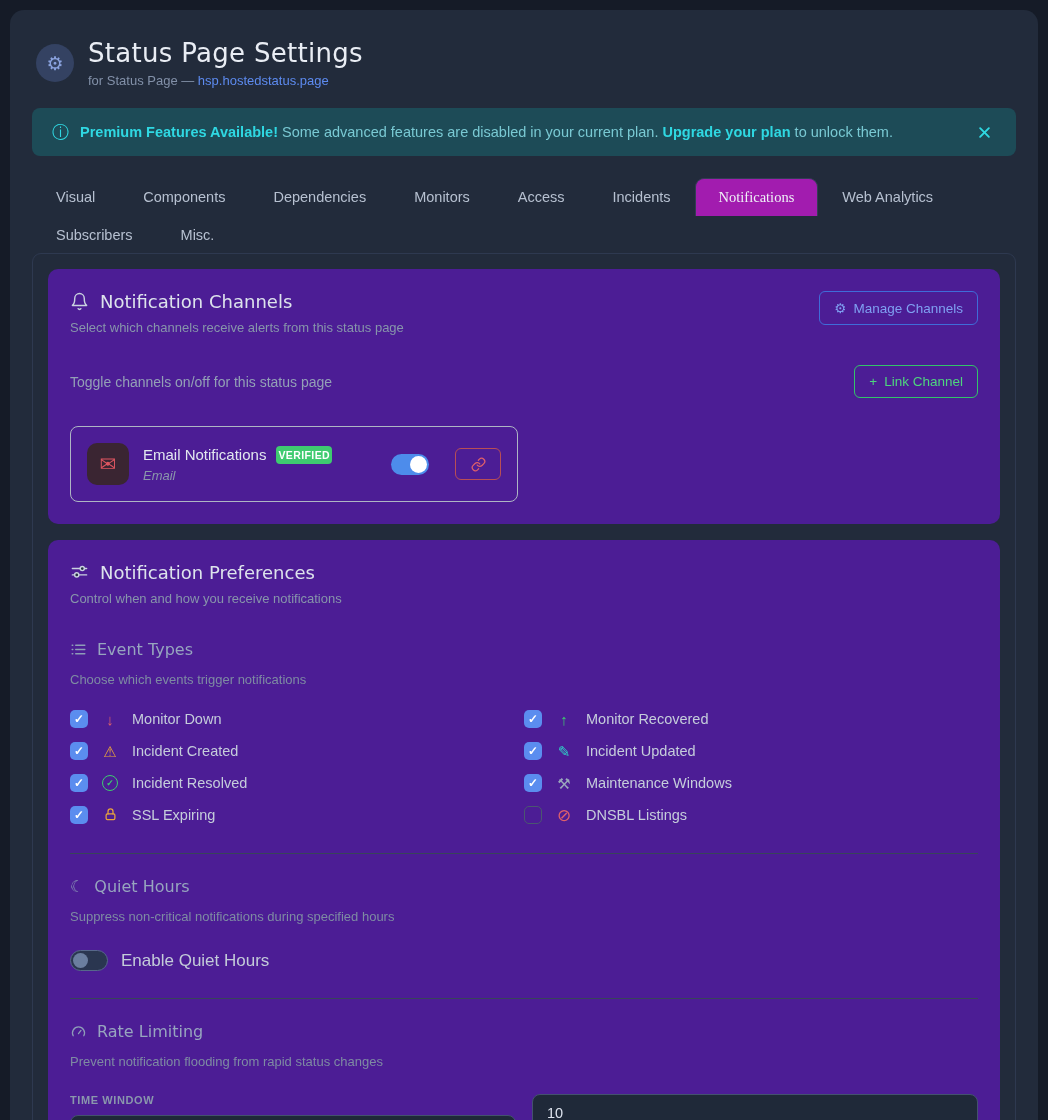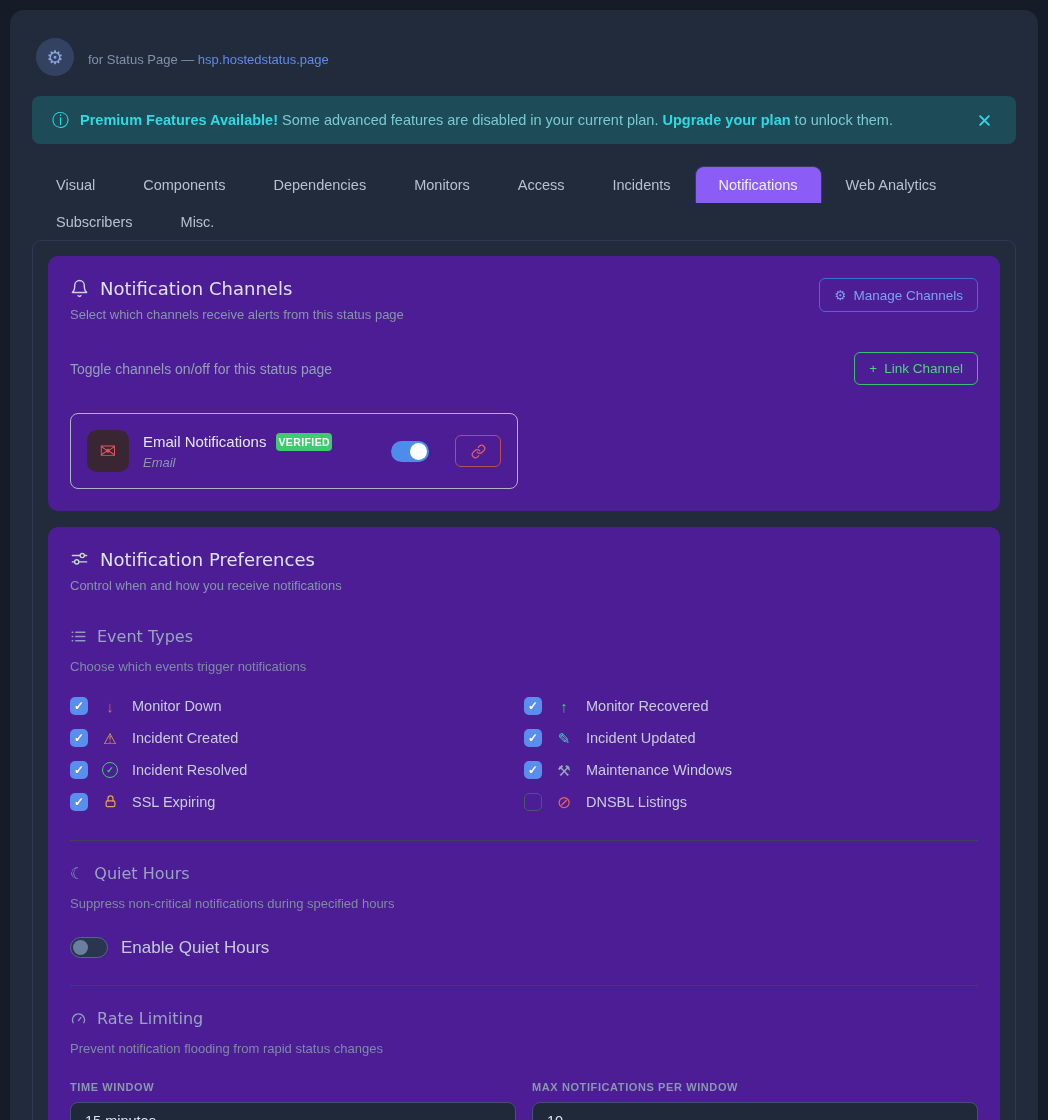--- a/index.html
+++ b/index.html
@@ -38,21 +38,21 @@
   .banner-close { margin-left:auto; background:none; border:none; cursor:pointer; display:flex; padding:4px; }
 
   
   .tabs { margin-top:22px; }
   .tabrow { display:flex; }
   .tab {
     padding:10px 23px; font-size:14.5px; color:#b6c0d0; cursor:pointer;
     border:1px solid transparent; border-bottom:none; border-radius:9px 9px 0 0;
     white-space:nowrap;
   }
-  .tab.active { background:#8b5cf6; border-color:#323e54; color:#eef1f6; }
+  .tab.active { background:#a21caf; border-color:#323e54; color:#eef1f6;font-family:Liberation Serif, serif; }
 
   
   .panel {
     border:1px solid #2e3950; border-radius:9px; padding:15px;
     min-height:900px;
   }
   .card { background:#4c1d95; border-radius:10px; padding:22px; }
   .card + .card { margin-top:16px; }
 
   .sec-head { display:flex; justify-content:space-between; align-items:flex-start; }
@@ -156,20 +156,21 @@
   input.inp::-webkit-outer-spin-button, input.inp::-webkit-inner-spin-button { -webkit-appearance:none; }
 </style>
 </head>
 <body>
 
 <div class="app">
 
   <div class="hdr">
     <div class="hdr-badge">⚙</div>
     <div>
+      <div class="hdr-title">Status Page Settings</div>
       <div class="hdr-sub"><span>for Status Page — </span><a href="#">hsp.hostedstatus.page</a></div>
     </div>
   </div>
 
   <div class="banner">
     <span class="i-ic">ⓘ</span>
     <span class="banner-text"><b>Premium Features Available!</b><span> Some advanced features are disabled in your current plan. </span><span class="upg">Upgrade your plan</span><span> to unlock them.</span></span>
     <button class="banner-close">
       <svg width="15" height="15" viewBox="0 0 24 24" fill="none" stroke="#2fd8e2" stroke-width="3" stroke-linecap="round">
           <line x1="5" y1="5" x2="19" y2="19"></line>
@@ -363,21 +364,20 @@
           <div class="field">
             <label class="f-label">TIME WINDOW</label>
             <div class="inp-wrap">
               <select class="inp">
                 <option>15 minutes</option>
               </select>
               
             </div>
           </div>
           <div class="field">
-            <label class="f-label">MAX NOTIFICATIONS PER WINDOW</label>
             <div class="inp-wrap">
               <input class="inp" type="text" value="10" style="">
               
             </div>
           </div>
         </div>
       </div>
 
     </div>
   </div>

